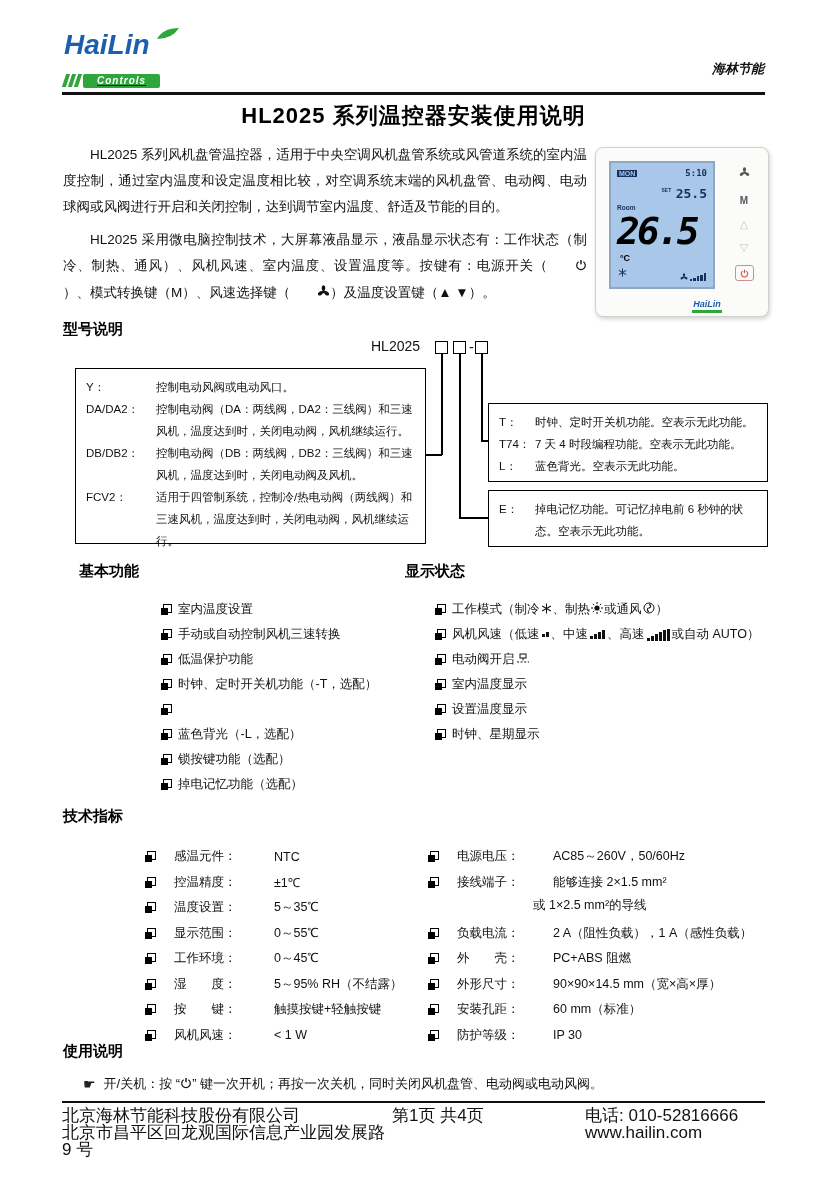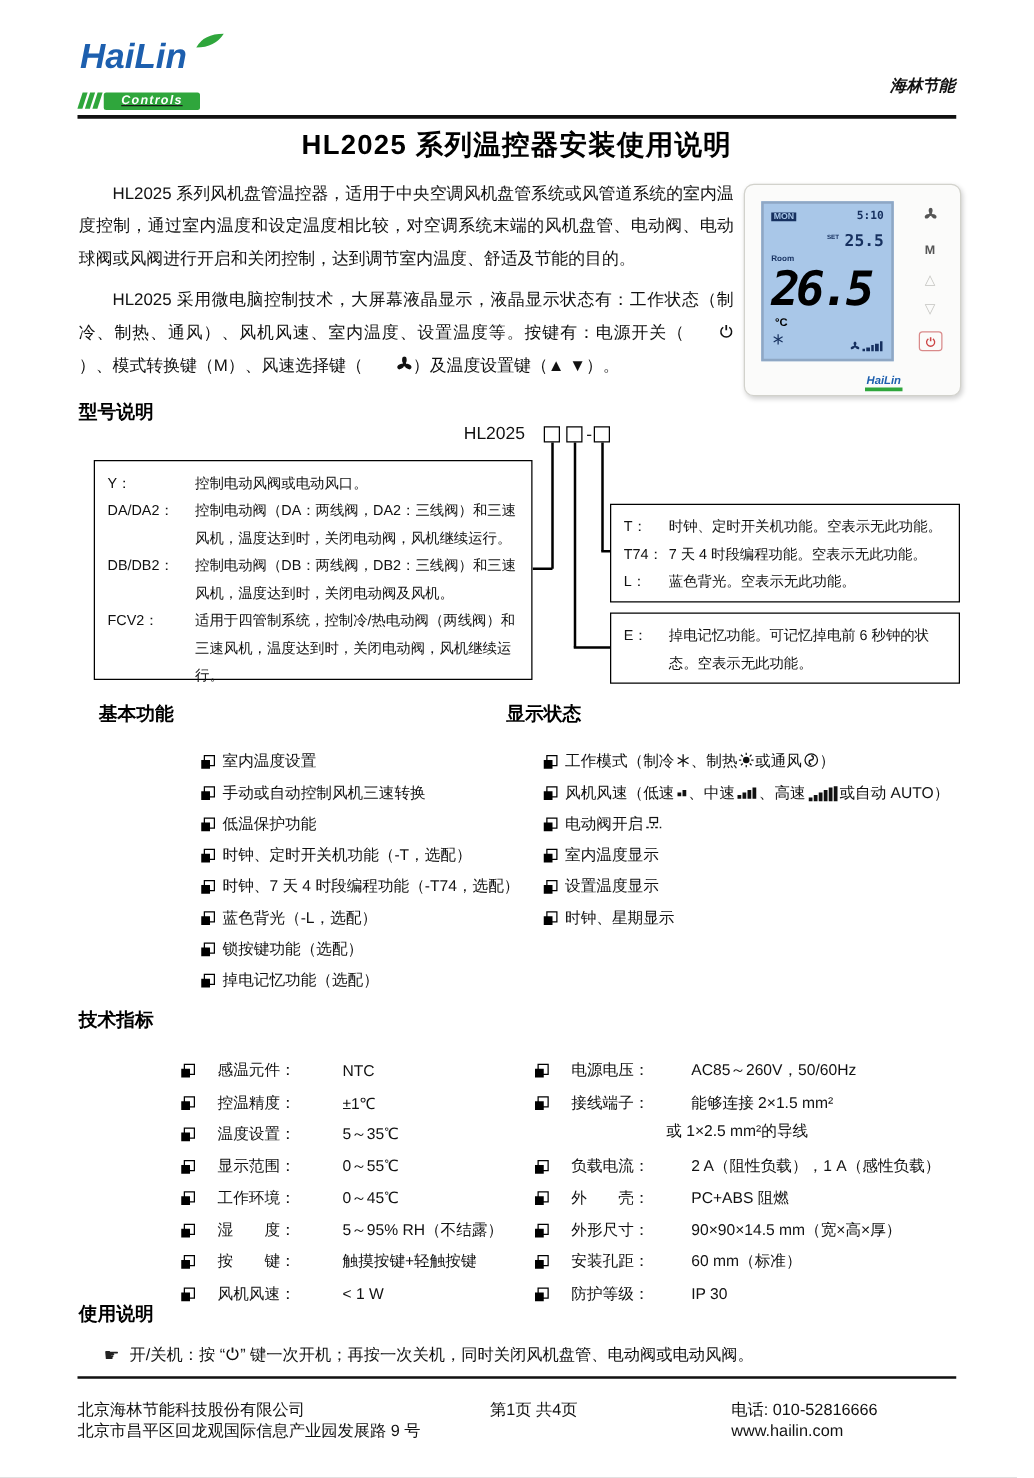--- a/index.html
+++ b/index.html
@@ -90,21 +90,21 @@
   .spec-lab { flex:0 0 88px; }
   .tcol-r .spec-lab { flex:0 0 84px; }
   .spec-extra { font-size:12.5px; color:#111; margin-left:105px; height:25.5px; line-height:20px; }
 
   
   .usage { position:absolute; left:63px; top:1042px; width:710px; }
   .usage-item { display:flex; align-items:center; margin-top:14px; margin-left:20px; font-size:13px; color:#111; }
   .hand { font-size:14px; margin-right:8px; color:#222; }
 
   
-  .footer { position:absolute; left:62px; top:1101px; width:703px; border-top:2.5px solid #111; padding-top:16px; display:flex; font-size:13px; line-height:17px; color:#111; }
+  .footer { position:absolute; left:62px; top:1101px; width:703px; border-top:2.5px solid #111; padding-top:4px; display:flex; font-size:17px; line-height:17px; color:#111; }
   .f-left { flex:0 0 330px; }
   .f-mid { flex:1; }
   .f-right { flex:0 0 180px; }
 </style>
 </head>
 <body>
 
 <div class="page">
 
   <div class="logo">
@@ -280,21 +280,20 @@
       <div class="feat">
           <span class="blt"></span>
           <span>低温保护功能</span>
         </div>
       <div class="feat">
           <span class="blt"></span>
           <span>时钟、定时开关机功能（-T，选配）</span>
         </div>
       <div class="feat">
           <span class="blt"></span>
-          <span>时钟、7 天 4 时段编程功能（-T74，选配）</span>
         </div>
       <div class="feat">
           <span class="blt"></span>
           <span>蓝色背光（-L，选配）</span>
         </div>
       <div class="feat">
           <span class="blt"></span>
           <span>锁按键功能（选配）</span>
         </div>
       <div class="feat">

